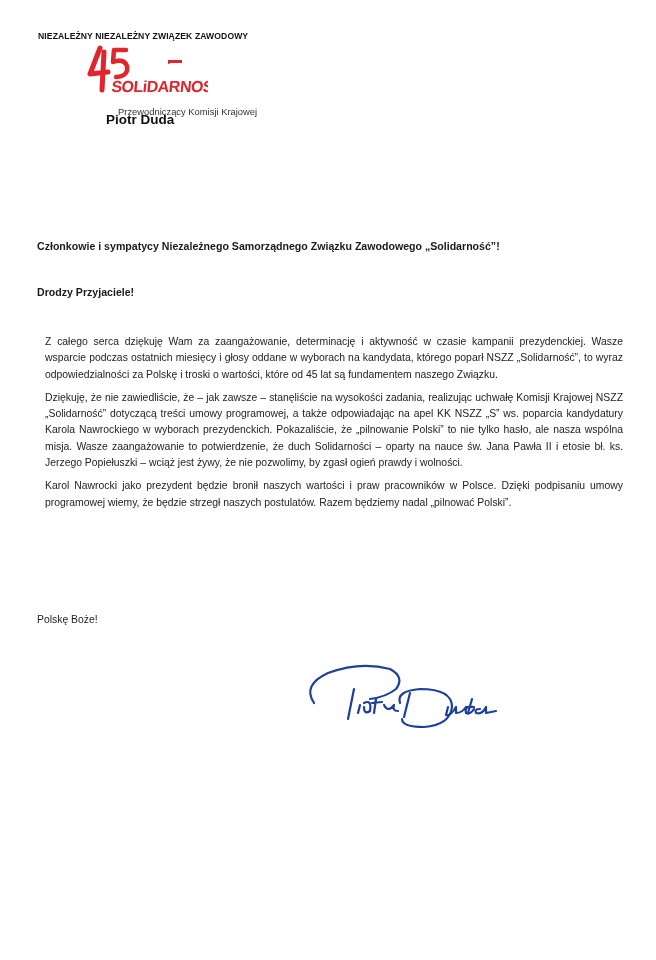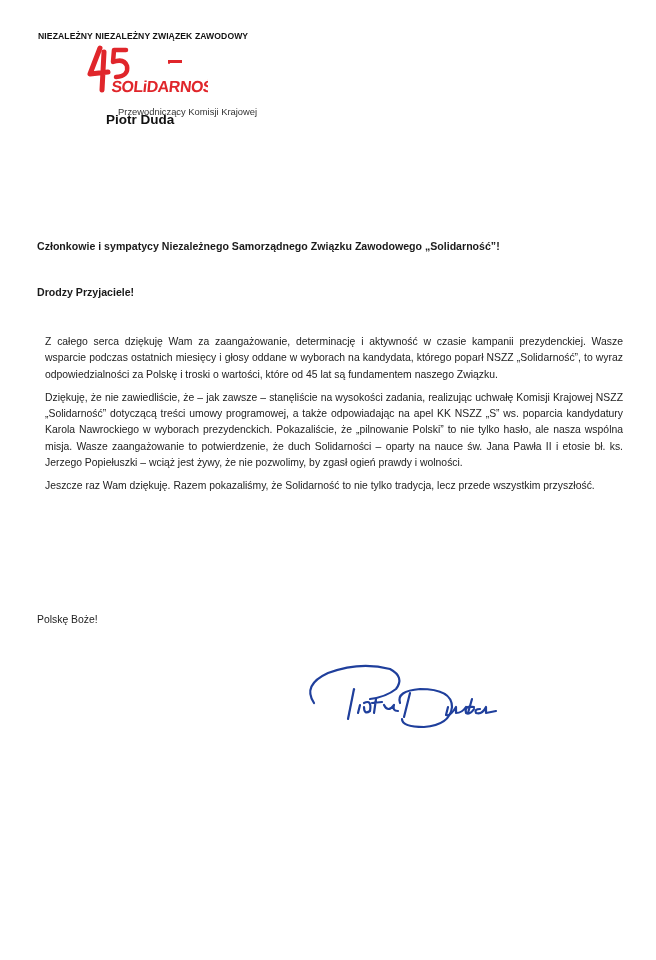--- a/index.html
+++ b/index.html
@@ -40,21 +40,21 @@
 
   <div class="header-role">Przewodniczący Komisji Krajowej</div>
   <div class="header-name">Piotr Duda</div>
 
   <div class="salutation">Członkowie i sympatycy Niezależnego Samorządnego Związku Zawodowego „Solidarność”!</div>
   <div class="greeting">Drodzy Przyjaciele!</div>
 
   <div class="body">
     <p>Z całego serca dziękuję Wam za zaangażowanie, determinację i aktywność w czasie kampanii prezydenckiej. Wasze wsparcie podczas ostatnich miesięcy i głosy oddane w wyborach na kandydata, którego poparł NSZZ „Solidarność”, to wyraz odpowiedzialności za Polskę i troski o wartości, które od 45 lat są fundamentem naszego Związku.</p>
     <p>Dziękuję, że nie zawiedliście, że – jak zawsze – stanęliście na wysokości zadania, realizując uchwałę Komisji Krajowej NSZZ „Solidarność” dotyczącą treści umowy programowej, a także odpowiadając na apel KK NSZZ „S” ws. poparcia kandydatury Karola Nawrockiego w wyborach prezydenckich. Pokazaliście, że „pilnowanie Polski” to nie tylko hasło, ale nasza wspólna misja. Wasze zaangażowanie to potwierdzenie, że duch Solidarności – oparty na nauce św. Jana Pawła II i etosie bł. ks. Jerzego Popiełuszki – wciąż jest żywy, że nie pozwolimy, by zgasł ogień prawdy i wolności.</p>
-    <p>Jeszcze raz Wam dziękuję. Razem pokazaliśmy, że Solidarność to nie tylko tradycja, lecz przede wszystkim przyszłość.</p>
+    <p>Karol Nawrocki jako prezydent będzie bronił naszych wartości i praw pracowników w Polsce. Dzięki podpisaniu umowy programowej wiemy, że będzie strzegł naszych postulatów. Razem będziemy nadal „pilnować Polski”.</p>
   </div>
 
   <div class="closing">Polskę Boże!</div>
 
   <div class="signature">
     <svg width="220" height="80" viewBox="0 0 220 80">
       <g stroke="#1f3f9c" stroke-width="2.2" fill="none" stroke-linecap="round" stroke-linejoin="round">
 
         <path d="M14 48 Q2 30 28 18 Q60 6 90 14 Q105 22 96 34 Q86 42 70 44"></path>
 

